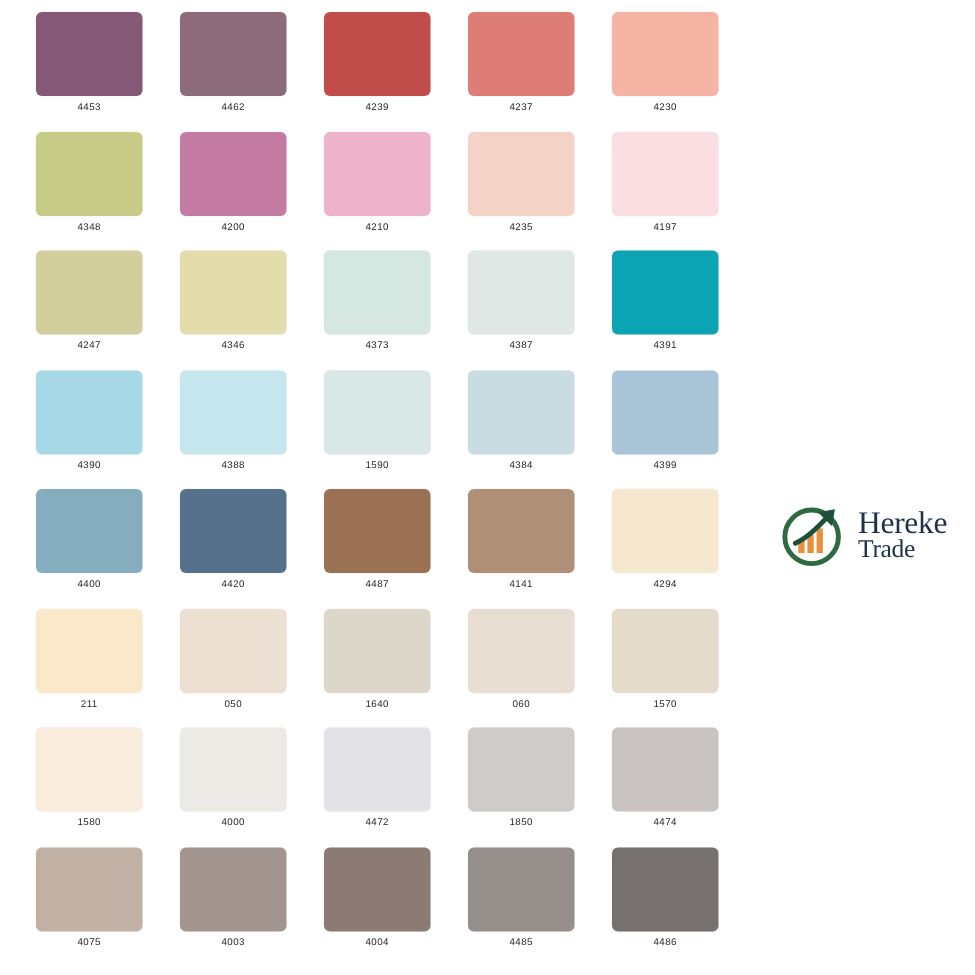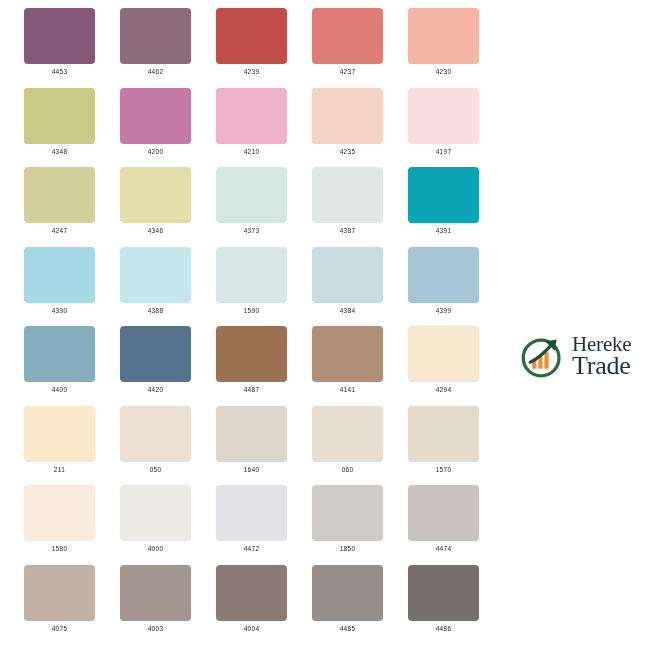--- a/index.html
+++ b/index.html
@@ -83,21 +83,21 @@
     justify-content: center;
     font-family: "Liberation Serif", serif;
     color: #20314a;
     line-height: 0.96;
   }
   .brand-line1 {
     font-size: 21px;
     letter-spacing: -0.2px;
   }
   .brand-line2 {
-    font-size: 26px;
+    font-size: 17px;
     letter-spacing: -0.2px;
   }
 </style>
 </head>
 <body>
 
 <div id="chart-root">
 
   <div class="swatch-grid">
       <div class="swatch-row">

